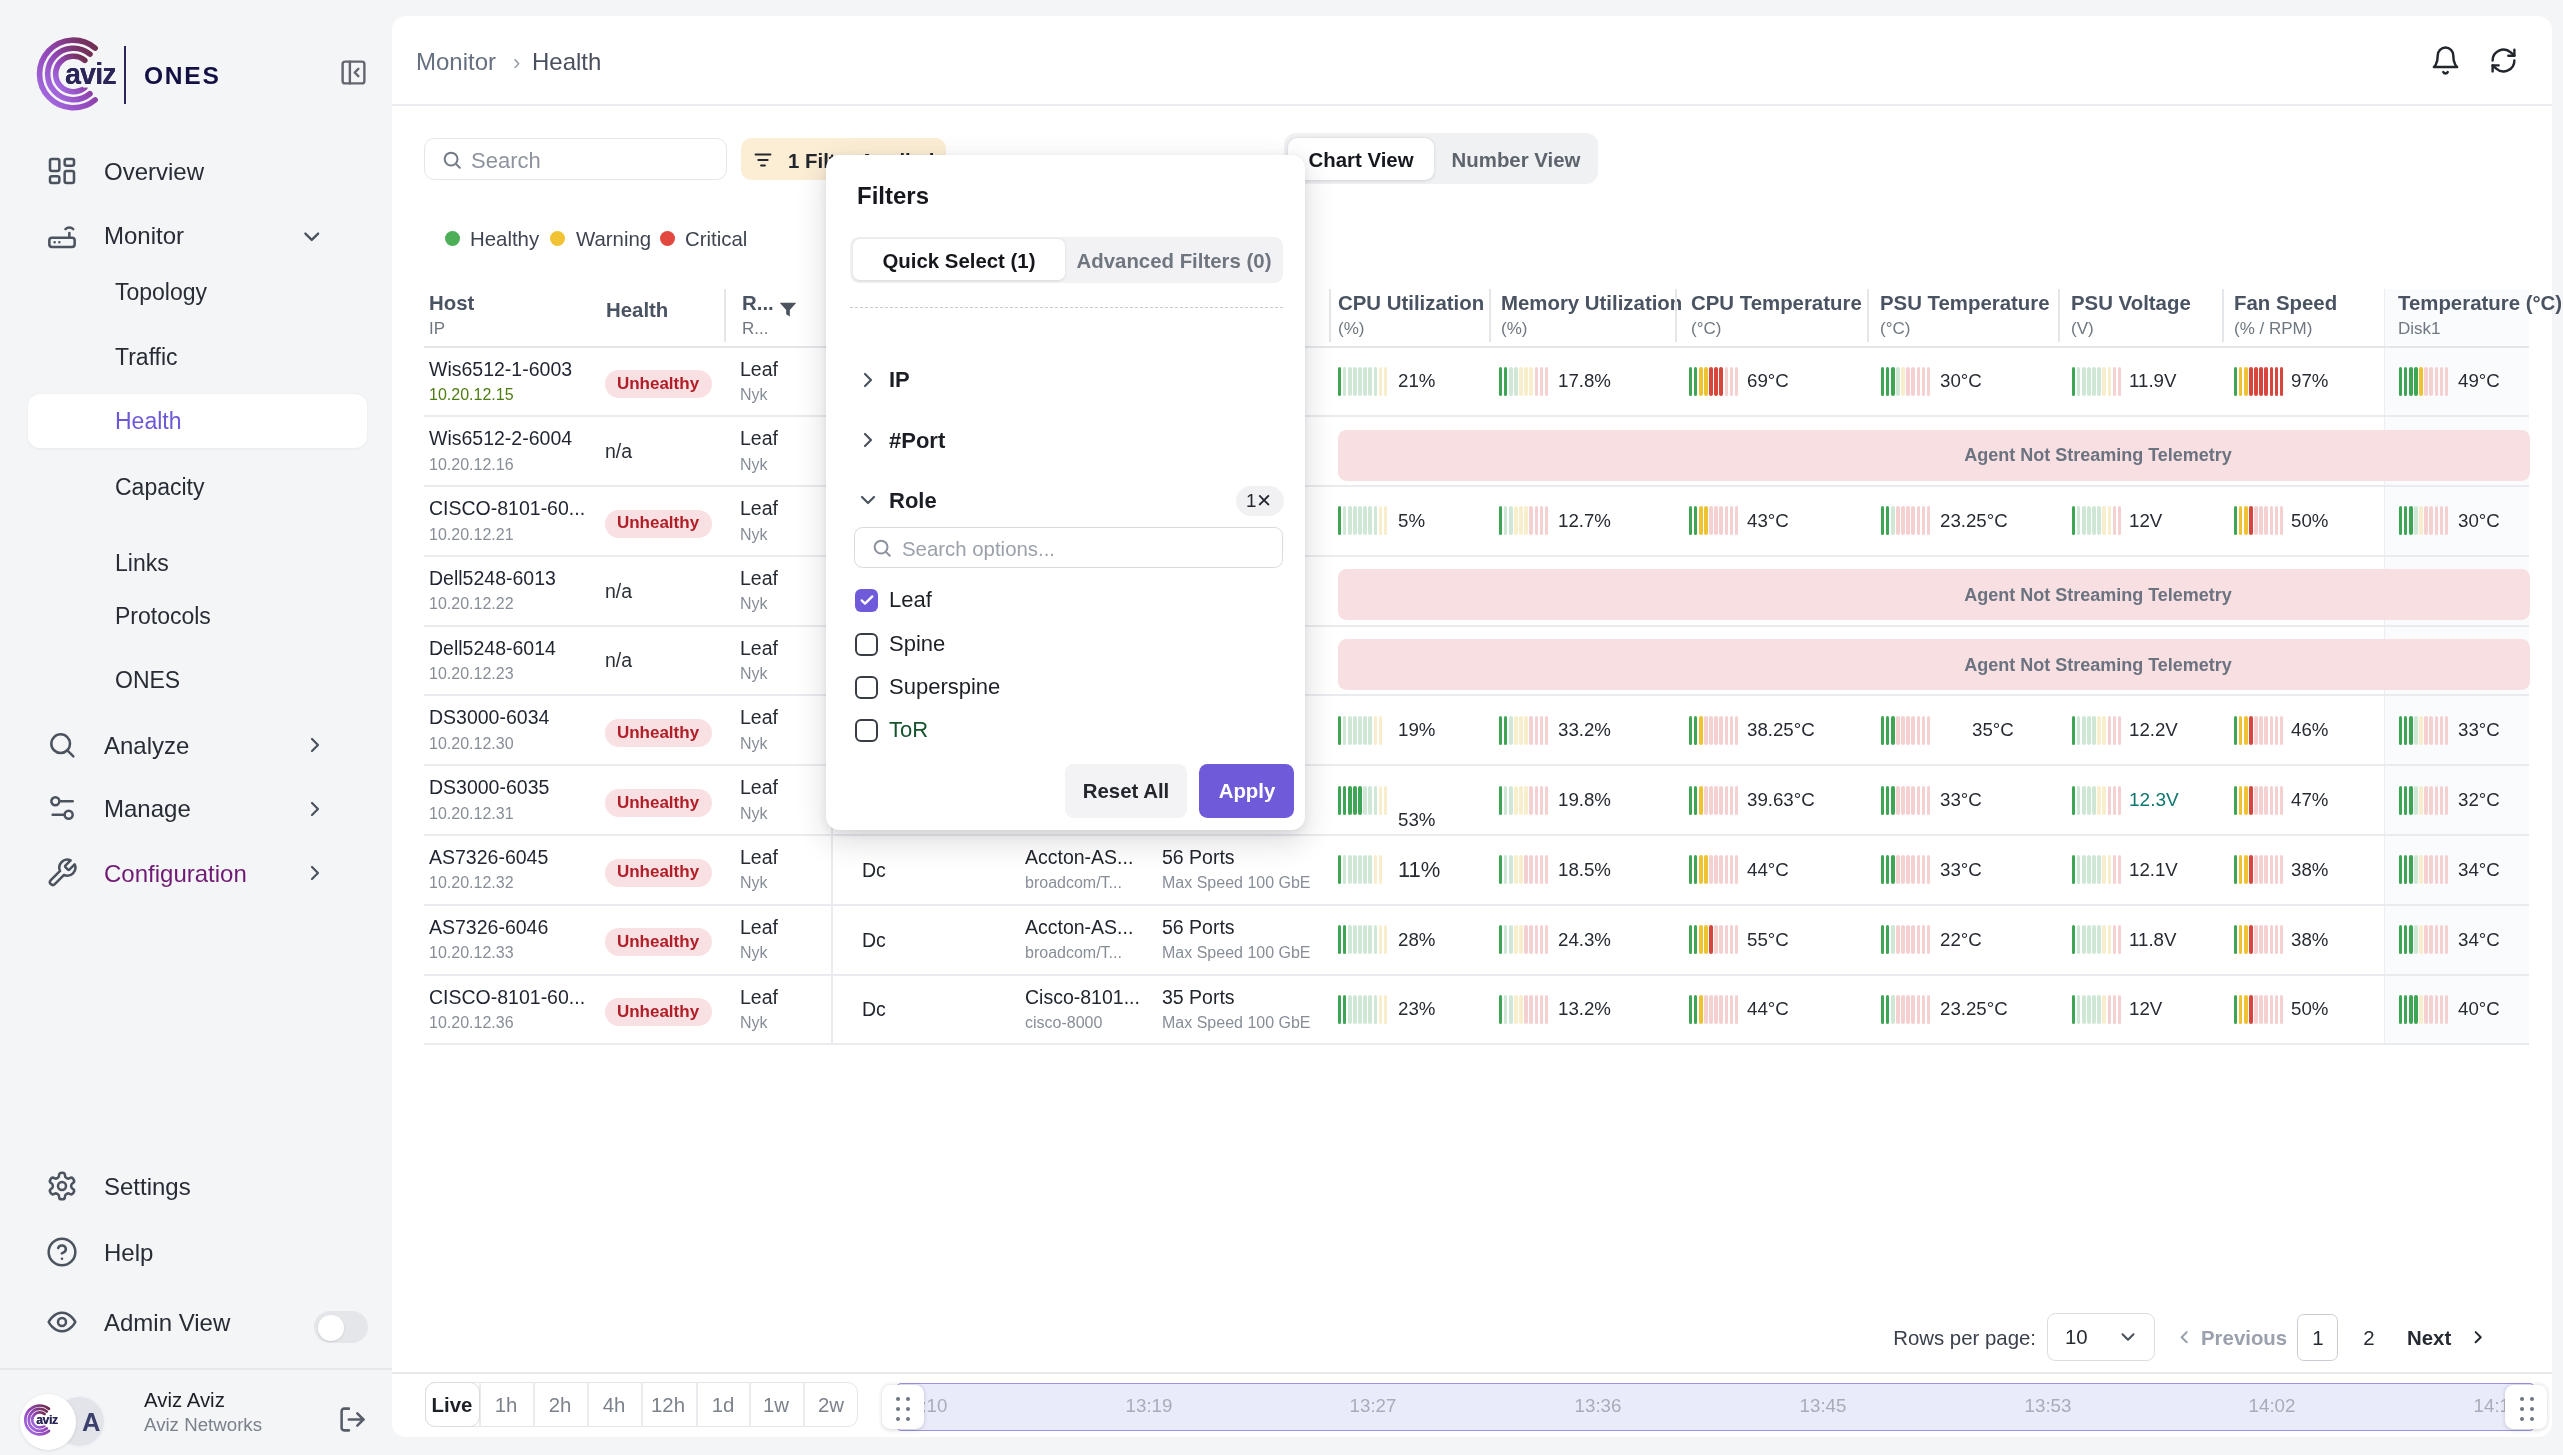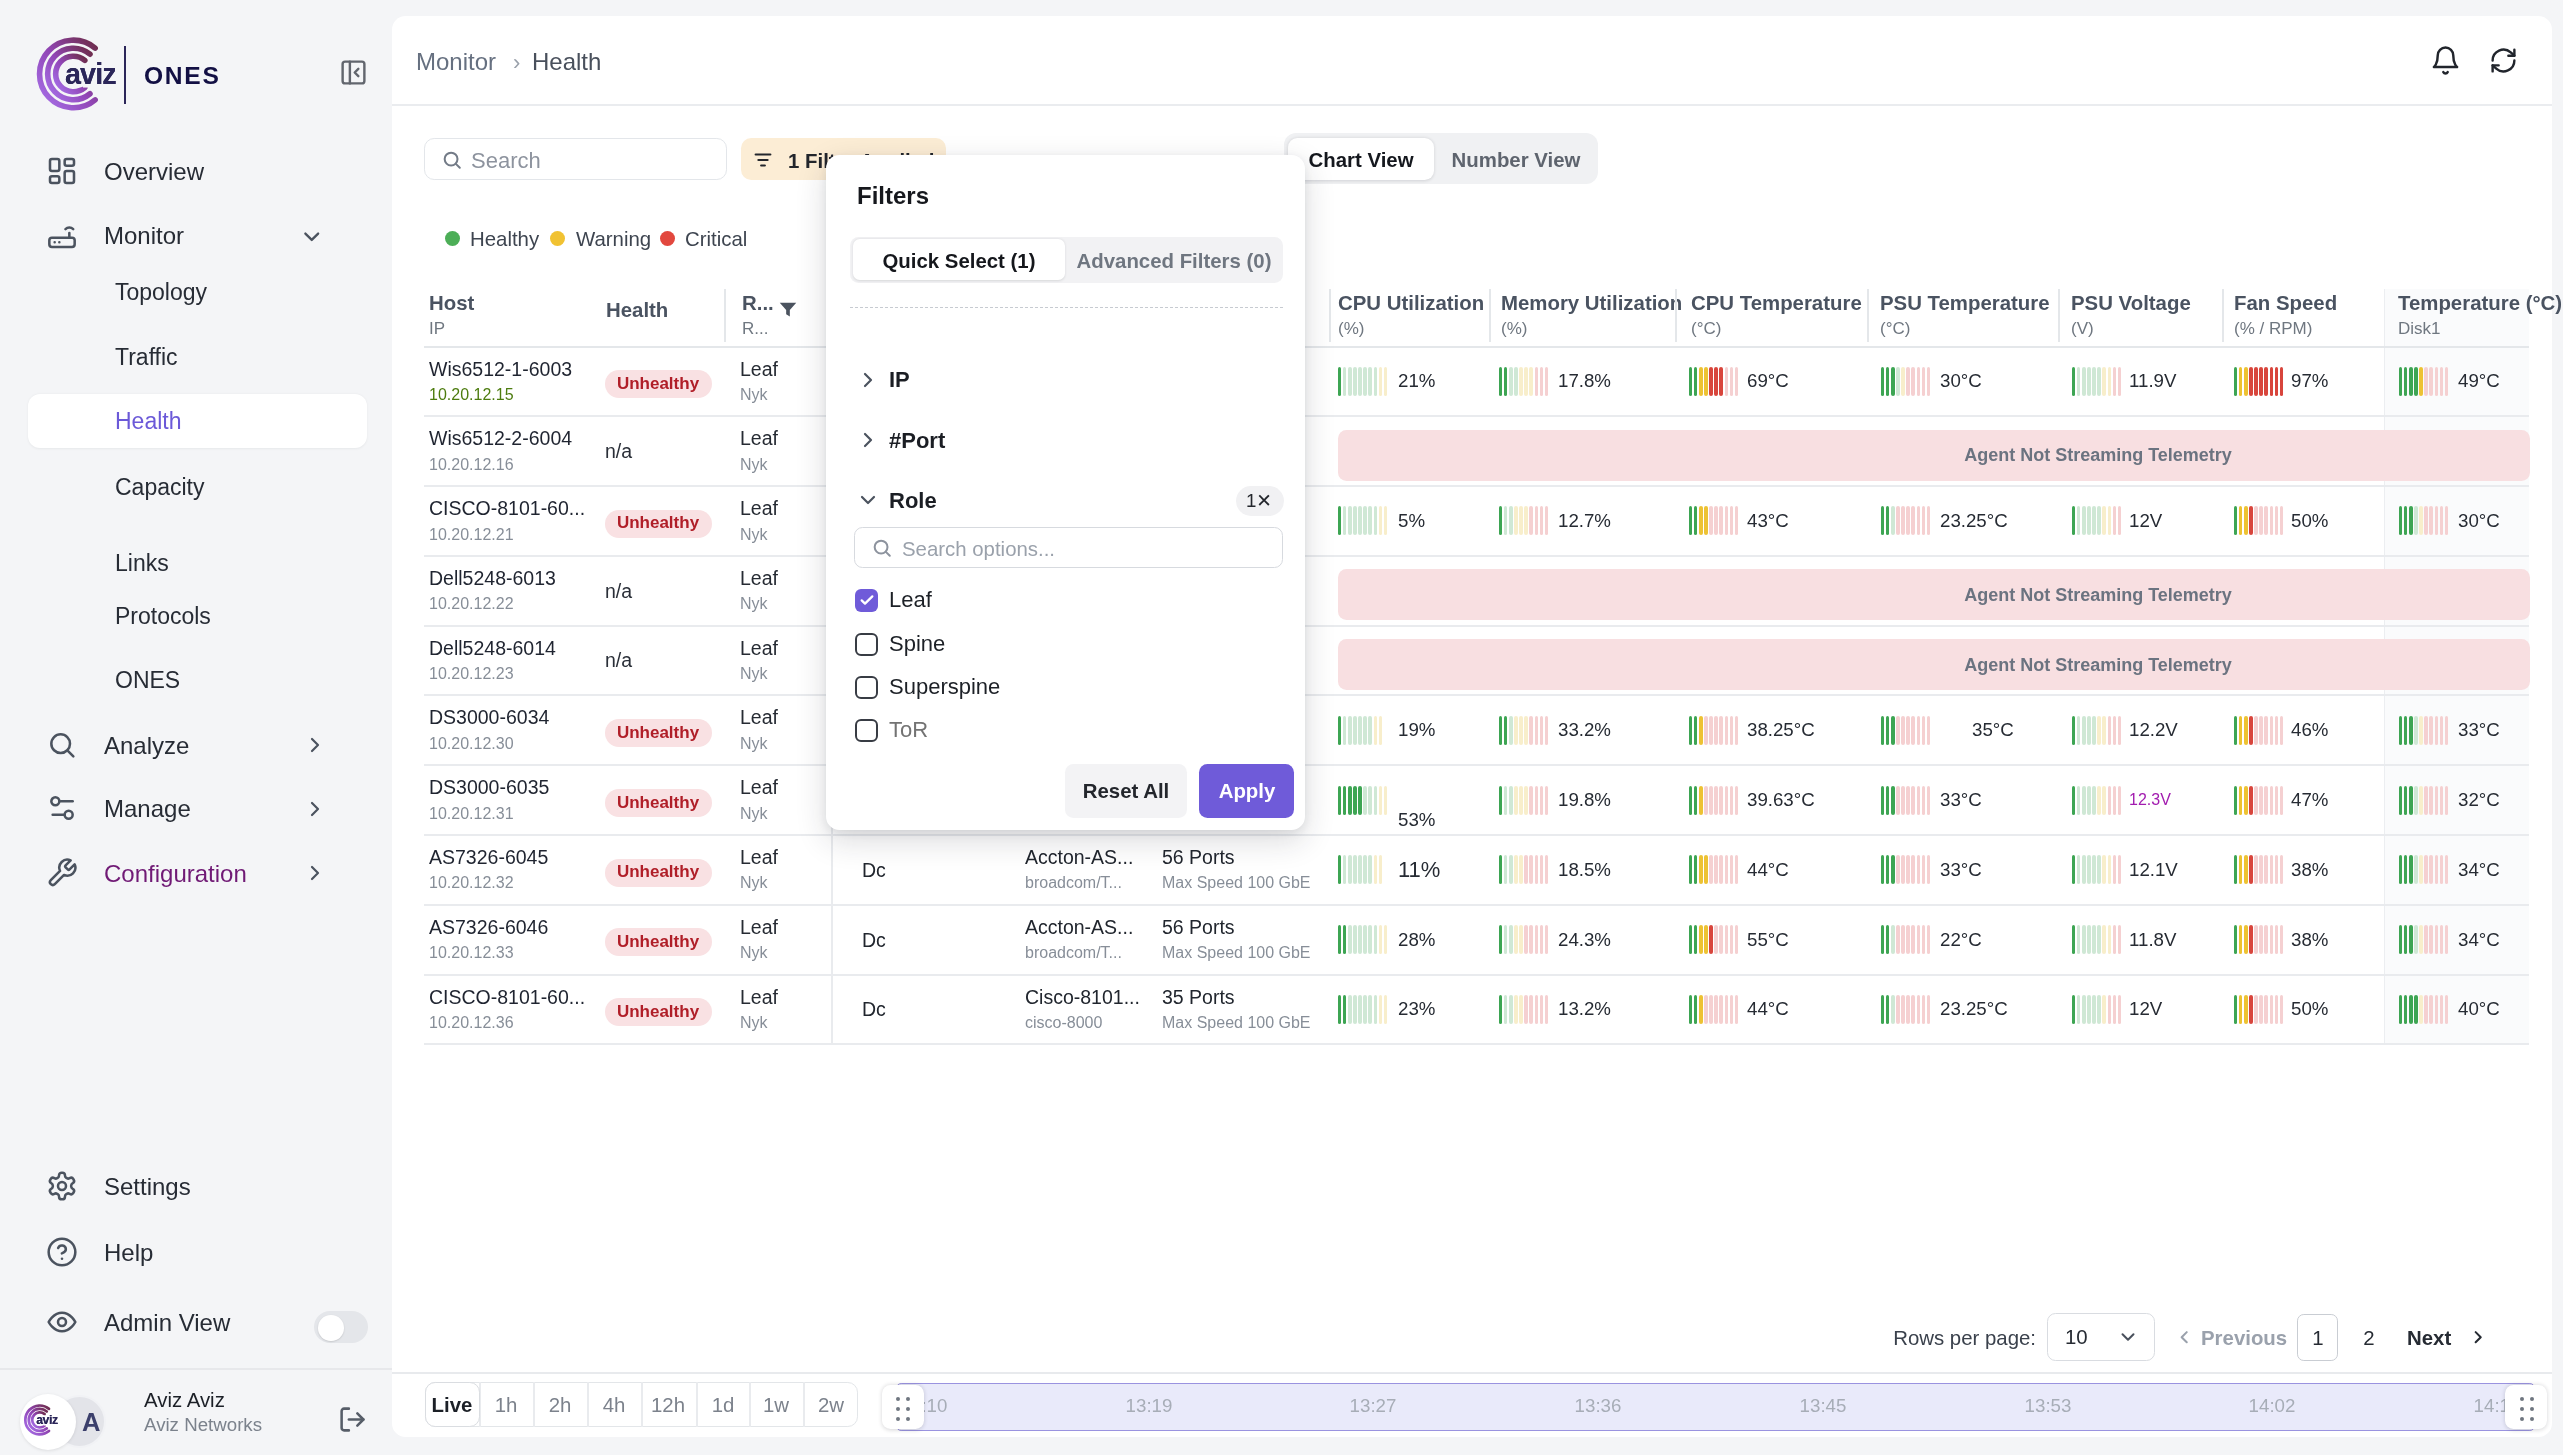--- a/index.html
+++ b/index.html
@@ -575,21 +575,21 @@
     <i class="bg"></i>
     <i class="bg"></i>
     <i class="bg"></i>
     <i class="bg"></i>
     <i class="by"></i>
     <i class="by"></i>
     <i class="br"></i>
     <i class="br"></i>
     <i class="br"></i>
   </div>
-<div class="a txt" style="left:2129px;top:800px;transform:translateY(-50%);font-size:16px;color:#a21caf;font-weight:400;">12.3V</div>
+<div class="a txt" style="left:2129px;top:800px;transform:translateY(-50%);font-size:19px;color:#0f766e;font-weight:400;">12.3V</div>
 <div class="a bars" style="left:2234px;top:786px;">
     <i class="bG"></i>
     <i class="bY"></i>
     <i class="bY"></i>
     <i class="bR"></i>
     <i class="br"></i>
     <i class="br"></i>
     <i class="br"></i>
     <i class="br"></i>
     <i class="br"></i>
@@ -1008,17 +1008,17 @@
 <div class="a" style="left:855px;top:589px;width:23px;height:23px;background:#6f5bd9;border-radius:6px;"></div>
 <svg class="a" style="left:859px;top:592px" width="16" height="16" viewBox="0 0 24 24" fill="none" stroke="#fff" stroke-width="3.4" stroke-linecap="round" stroke-linejoin="round">
     <path d="m4 12.5 5 5L20 6.5"></path>
   </svg>
 <div class="a txt" style="left:889px;top:600px;transform:translateY(-50%);font-size:22px;color:#1d2127;font-weight:400;">Leaf</div>
 <div class="a" style="left:855px;top:633px;width:23px;height:23px;background:#fff;border:2.2px solid #383c44;border-radius:6px;"></div>
 <div class="a txt" style="left:889px;top:644px;transform:translateY(-50%);font-size:22px;color:#1d2127;font-weight:400;">Spine</div>
 <div class="a" style="left:855px;top:676px;width:23px;height:23px;background:#fff;border:2.2px solid #383c44;border-radius:6px;"></div>
 <div class="a txt" style="left:889px;top:687px;transform:translateY(-50%);font-size:22px;color:#1d2127;font-weight:400;">Superspine</div>
 <div class="a" style="left:855px;top:719px;width:23px;height:23px;background:#fff;border:2.2px solid #383c44;border-radius:6px;"></div>
-<div class="a txt" style="left:889px;top:730px;transform:translateY(-50%);font-size:22px;color:#737373;font-weight:400;">ToR</div>
+<div class="a txt" style="left:889px;top:730px;transform:translateY(-50%);font-size:22px;color:#14532d;font-weight:400;">ToR</div>
 <div class="a" style="left:1065px;top:764px;width:122px;height:54px;background:#f3f3f5;border-radius:8.5px;"></div>
 <div class="a txt" style="left:1126px;transform:translate(-50%,-50%);top:791px;font-size:20.4px;color:#23262c;font-weight:600;">Reset All</div>
 <div class="a" style="left:1199px;top:764px;width:95px;height:54px;background:#6f5bd9;border-radius:8.5px;"></div>
 <div class="a txt" style="left:1247px;transform:translate(-50%,-50%);top:791px;font-size:20.4px;color:#ffffff;font-weight:600;">Apply</div>
 
 </body></html>

